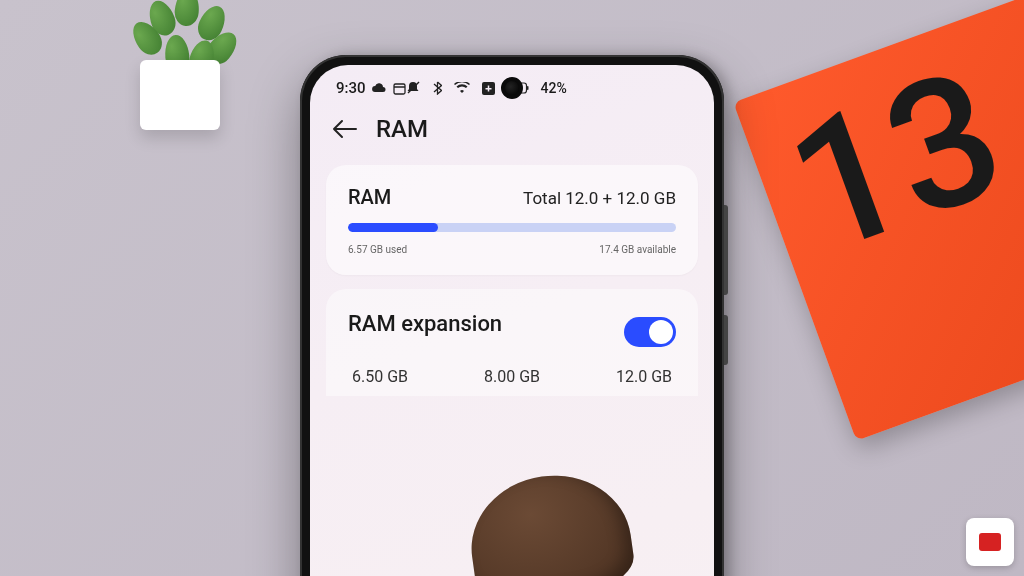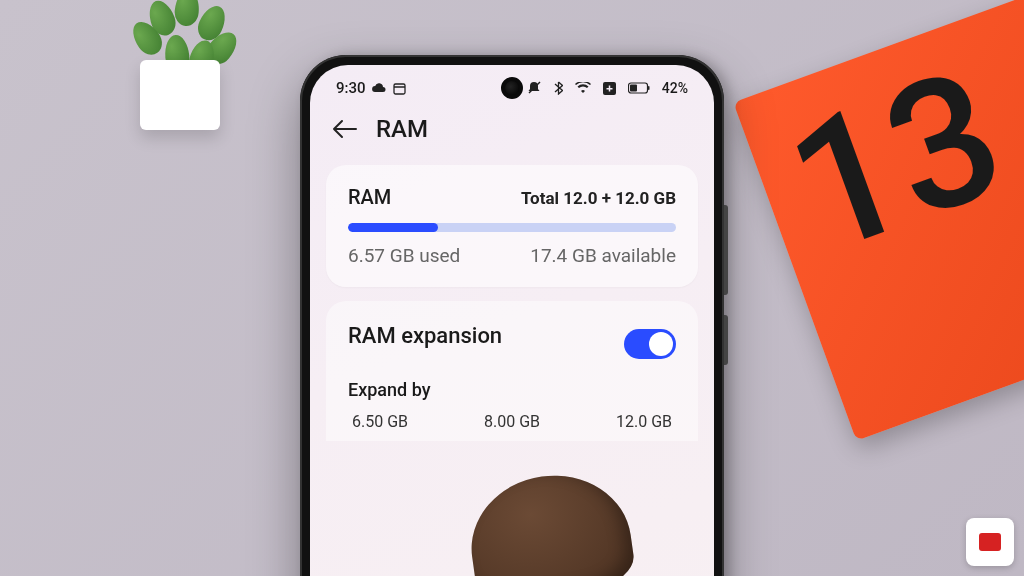--- a/index.html
+++ b/index.html
@@ -70,21 +70,21 @@
     color: #1a1a1a;
   }
   .camera {
     position: absolute; top: 12px; left: 50%; transform: translateX(-50%);
     width: 22px; height: 22px; background: radial-gradient(circle at 40% 40%, #222, #000);
     border-radius: 50%; border: 4px solid #0a0a0a;
     z-index: 5;
   }
 
   .statusbar {
-    display: flex; justify-content: space-between; align-items: center;
+    display: flex; align-items: center;
     padding: 14px 26px 4px;
     font-size: 15px; font-weight: 500;
   }
   .statusbar .left, .statusbar .right { display:flex;align-items:center;gap:6px; }
   .statusbar .right { gap:12px; font-size:14px; }
   .ico { display:inline-flex;align-items:center;justify-content:center; }
 
   .header {
     display:flex;align-items:center;gap:18px;
     padding: 14px 22px 22px;
@@ -96,29 +96,29 @@
     background: rgba(255,255,255,0.55);
     border-radius: 20px;
     padding: 20px 22px;
     box-shadow: 0 1px 2px rgba(0,0,0,0.03);
   }
   .card .row1 {
     display:flex;justify-content:space-between;align-items:baseline;
     margin-bottom: 14px;
   }
   .card .row1 .label { font-size:20px; font-weight:500; }
-  .card .row1 .total { font-size:17px; font-weight:700; color:#222; }
+  .card .row1 .total { font-size:17px; font-weight:400; color:#222; }
   .bar {
     height: 9px; border-radius: 5px; background:#c9d2f5; overflow:hidden; margin-bottom:12px;
     position:relative;
   }
   .bar .fill { height:100%; background:#2a4cff; border-radius:5px; width:27.4%; }
   .card .row2 {
     display:flex;justify-content:space-between;
-    font-size:19px;color:#666;
+    font-size:10px;color:#666;
   }
 
   .section {
     margin: 0 16px;
     background: rgba(255,255,255,0.45);
     border-radius: 20px 20px 0 0;
     padding: 22px 22px 10px;
   }
   .sec-head {
     display:flex;justify-content:space-between;align-items:flex-start;gap:18px;
@@ -251,21 +251,20 @@
       </div>
     </div>
 
     <div class="section">
       <div class="sec-head">
         <div class="sec-text">
           <div class="stitle">RAM expansion</div>
         </div>
         <div class="toggle"></div>
       </div>
-      <div class="expand-title">Expand by</div>
       <div class="options">
         <span>6.50 GB</span>
         <span>8.00 GB</span>
         <span>12.0 GB</span>
       </div>
     </div>
 
   </div>
 </div>
 

